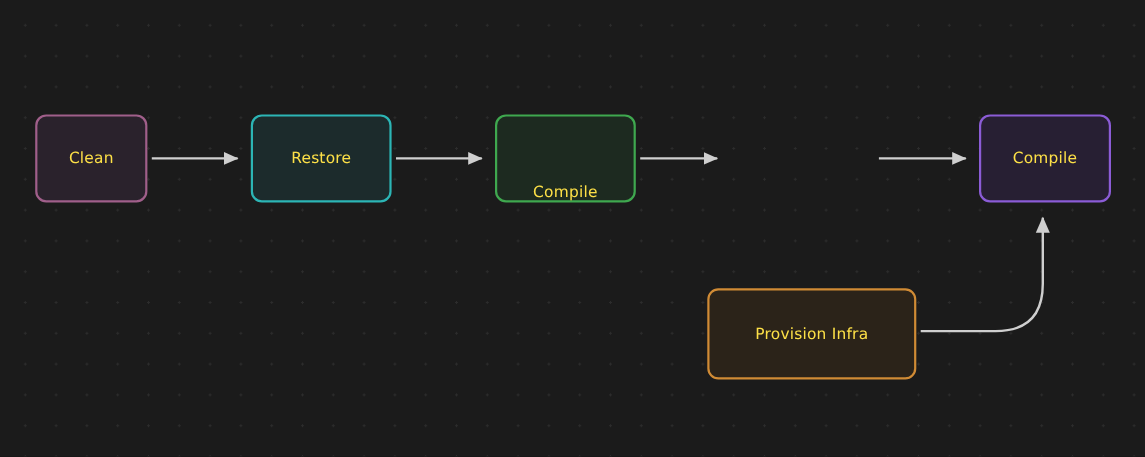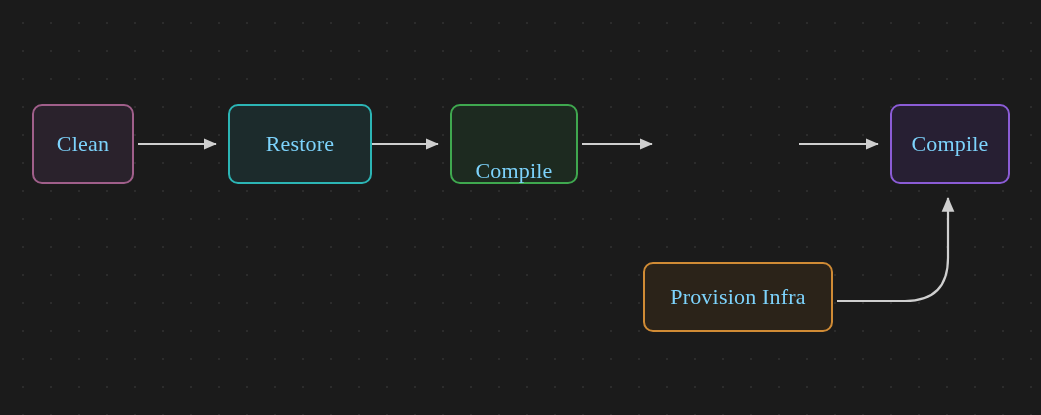--- a/index.html
+++ b/index.html
@@ -27,27 +27,26 @@
   }
   .node {
     position: absolute;
     box-sizing: border-box;
     display: flex;
     align-items: center;
     justify-content: center;
     border-radius: 10px;
     border-style: solid;
     border-width: 2.5px;
-    color: #7dd3fc;
-    font-size: 22px;
+    color: #fde047;
+    font-size: 14px;
     letter-spacing: 0.2px;
     line-height: 1;
     white-space: nowrap;
     z-index: 2;
-    font-family: Liberation Serif, serif;
   }
   .node-label {
     pointer-events: none;
   }
 </style>
 </head>
 <body>
 
 <div id="canvas">
 
@@ -61,30 +60,30 @@
     <path d="M 360 144 L 438 144" fill="none" stroke="#cfcfcf" stroke-width="2" marker-end="url(#arrowhead)"></path>
     <path d="M 582 144 L 652 144" fill="none" stroke="#cfcfcf" stroke-width="2" marker-end="url(#arrowhead)"></path>
     <path d="M 799 144 L 878 144" fill="none" stroke="#cfcfcf" stroke-width="2" marker-end="url(#arrowhead)"></path>
     <path d="M 837 301 L 905 301 Q 948 301 948 258 L 948 198" fill="none" stroke="#cfcfcf" stroke-width="2.2" stroke-linecap="butt" marker-end="url(#arrowhead)"></path>
   </svg>
 
   <div class="node" style="left:32px; top:104px; width:102px; height:80px; border-color:#a05f8a; background:#2a222c;">
     <span class="node-label">Clean</span>
   </div>
 
-  <div class="node" style="left:228px; top:104px; width:144px; height:80px; border-color:#2cb5b5; background:#1c2b2c;">
+  <div class="node" style="left:228px; top:104px; width:128px; height:80px; border-color:#2cb5b5; background:#1c2b2c;">
     <span class="node-label">Restore</span>
   </div>
 
   <div class="node" style="left:450px; top:104px; width:128px; height:80px; border-color:#3fa84f; background:#1d2a20;align-items:flex-end;">
     <span class="node-label">Compile</span>
   </div>
 
 
   <div class="node" style="left:890px; top:104px; width:120px; height:80px; border-color:#8b5cd6; background:#271f33;">
     <span class="node-label">Compile</span>
   </div>
 
-  <div class="node" style="left:643px; top:262px; width:190px; height:70px; border-color:#d08b35; background:#2b2319;">
+  <div class="node" style="left:643px; top:262px; width:190px; height:83px; border-color:#d08b35; background:#2b2319;">
     <span class="node-label">Provision Infra</span>
   </div>
 
 </div>
 
 </body></html>

